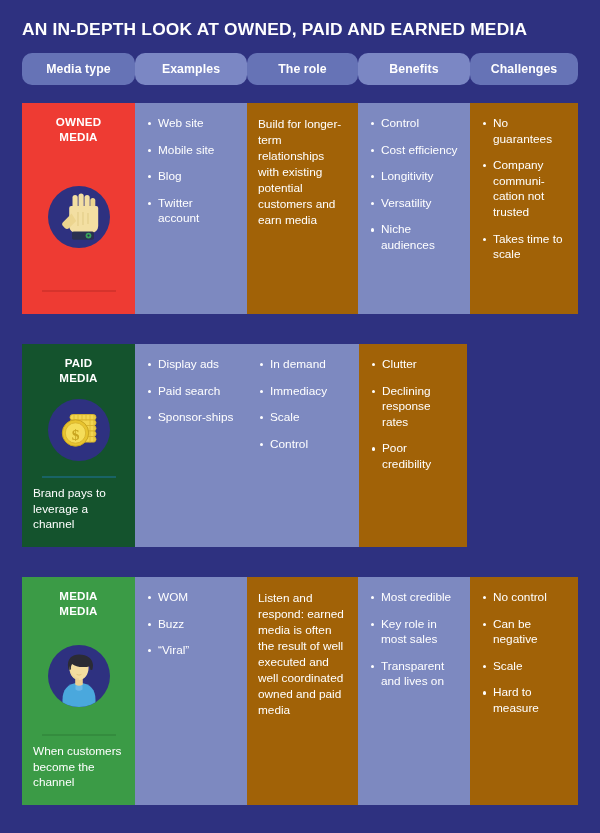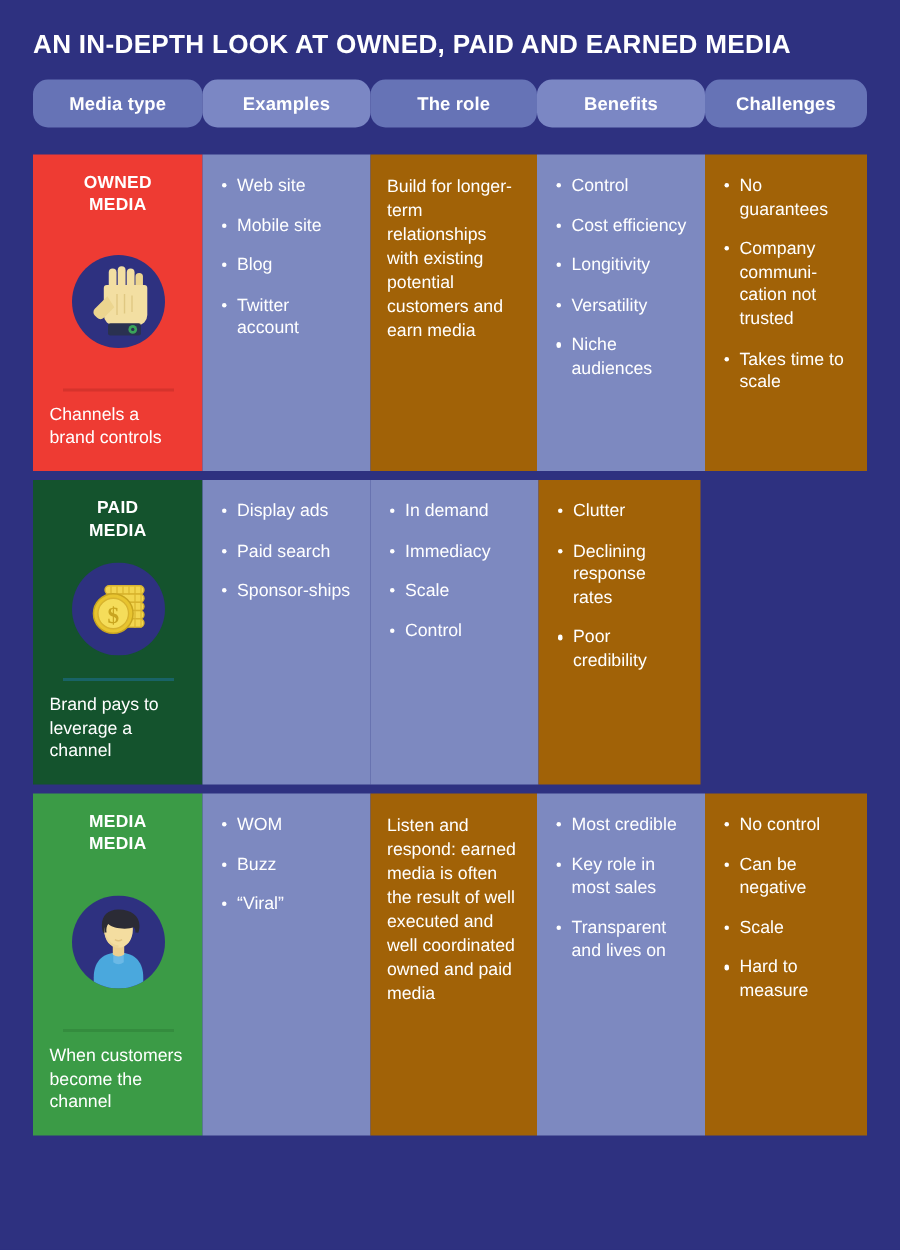--- a/index.html
+++ b/index.html
@@ -53,21 +53,21 @@
     font-size: 12.3px;
     font-weight: bold;
     letter-spacing: 0.1px;
     height: 32px;
     border-radius: 10px;
   }
   .htint-a { background: #6673b6; }
   .htint-b { background: #7b87c4; }
 
   
-  .data-row { margin-bottom: 6px; }
+  .data-row { margin-bottom: 30px; }
 
   .cell {
     padding: 13px 11px 9px 11px;
     color: #ffffff;
   }
   .tint-a { background: #7d89c0; }
   .tint-b { background: #a16207; }
 
   
   .media-cell {
@@ -182,21 +182,20 @@
           <path d="M23.6 27.5 l-8.4 8.4 a3.1 3.1 0 0 0 0 4.4 l1.6 1.6 a3.1 3.1 0 0 0 4.4 0 l7.0 -7.0 z" fill="#ecd58f"></path>
 
           <path d="M30 26 v14 M35 26 v13 M40 27 v11" stroke="#dcc47c" stroke-width="0.9" fill="none" opacity="0.85"></path>
 
           <rect x="24" y="45.5" width="22" height="8.2" rx="1.6" fill="#2a3150"></rect>
           <circle cx="40.5" cy="49.6" r="2.9" fill="#3aa35a"></circle>
           <circle cx="40.5" cy="49.6" r="1.1" fill="#2a3150"></circle>
         </svg>
       </div>
       <div class="media-rule" style="background:#b82a24"></div>
-      <div class="media-desc">Channels a brand controls</div>
     </div>
 
     <div class="cell col-1 tint-a">
       <ul class="bullets">
         <li>Web site</li>
         <li>Mobile site</li>
         <li>Blog</li>
         <li>Twitter account</li>
       </ul>
     </div>

